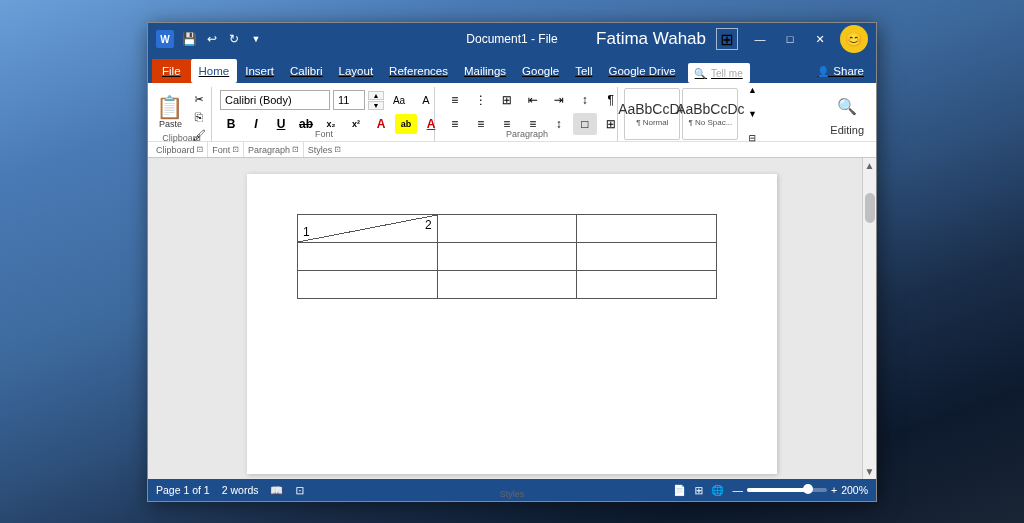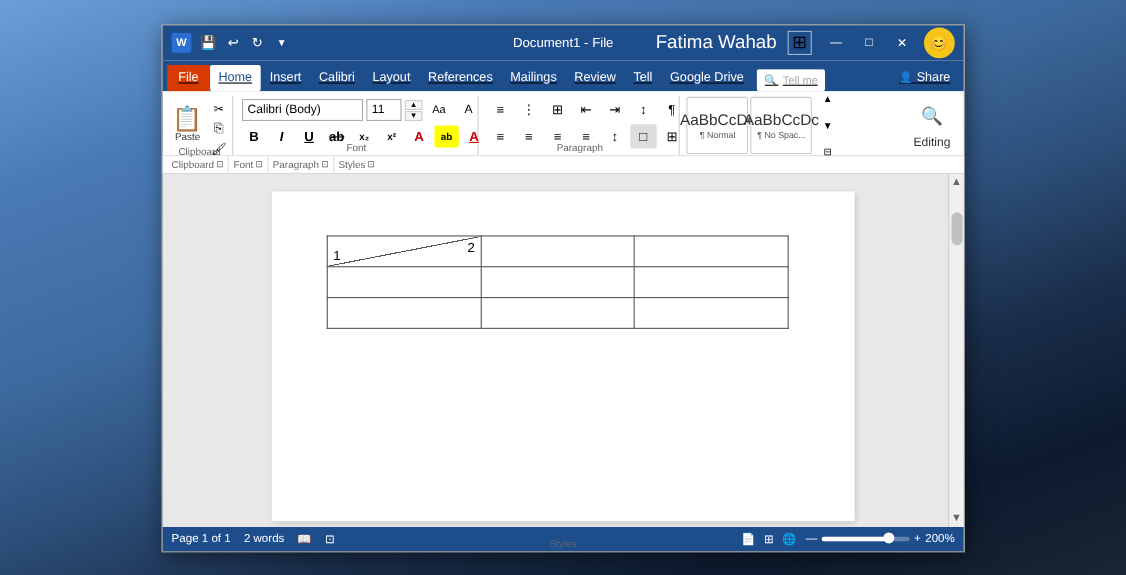--- a/index.html
+++ b/index.html
@@ -585,21 +585,21 @@
   <div class="menu-bar">
     <div class="menu-item-file">
       <span>File</span>
     </div>
     <div class="menu-item active">Home</div>
     <div class="menu-item">Insert</div>
     <div class="menu-item">Calibri</div>
     <div class="menu-item">Layout</div>
     <div class="menu-item">References</div>
     <div class="menu-item">Mailings</div>
-    <div class="menu-item">Review</div>
+    <div class="menu-item">Google</div>
     <div class="menu-item">Tell</div>
     <div class="menu-item">Google Drive</div>
     <div class="tell-me" style="margin-left:4px;">
       <span>🔍</span>
       <span>Tell me</span>
     </div>
     <div class="menu-item" style="margin-left:auto;">
       <span style="font-size:10px;">👤</span>&nbsp;<span>Share</span>
     </div>
   </div>

